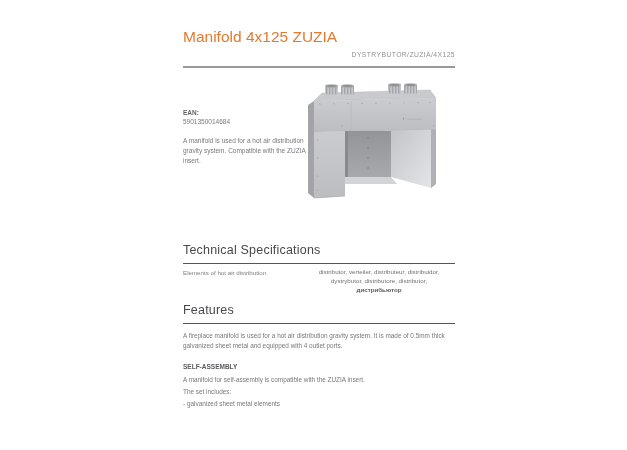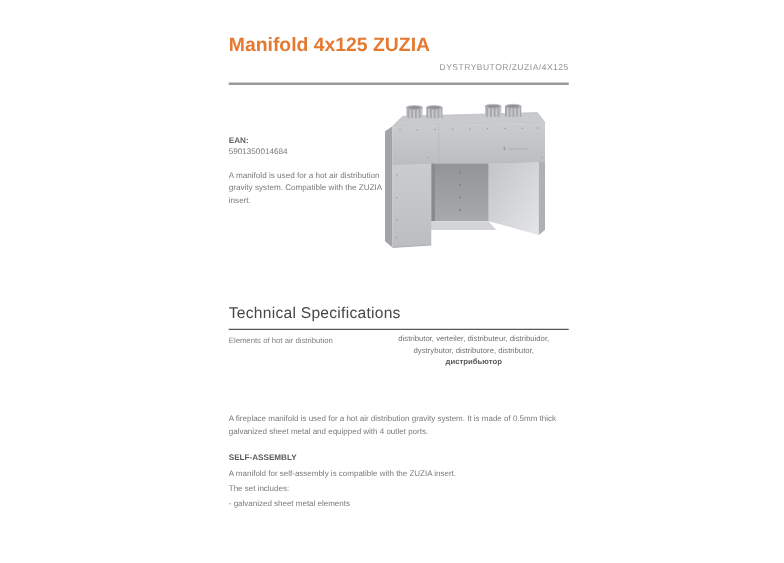--- a/index.html
+++ b/index.html
@@ -1,21 +1,21 @@
 <!DOCTYPE html>
 <html><head>
 <meta charset="utf-8">
 <style>
   * { margin: 0; padding: 0; box-sizing: border-box; }
   html, body { width: 627px; height: 450px; background: #ffffff; overflow: hidden; }
   body { font-family: "Liberation Sans", sans-serif; position: relative; color: #77797c; }
   .page { position: absolute; left: 0; top: 0; width: 627px; height: 450px; background: #fff; }
 
   .title { position: absolute; left: 183px; top: 28px; width: 230px;
-           font-size: 15.5px; line-height: 17px; font-weight: 700; color: #E4792F; }
+           font-size: 15.5px; line-height: 17px; font-weight: 400; color: #E4792F; }
   .product-code { position: absolute; left: 300px; top: 51px; width: 155px; text-align: right;
            font-size: 6.8px; letter-spacing: 0.4px; color: #909295; }
   .header-rule { position: absolute; left: 183px; top: 66px; width: 272px; height: 2px; background: #98999c; }
 
   .ean-block { position: absolute; left: 183px; top: 108px; width: 122px; font-size: 6.5px; line-height: 9px; }
   .ean-label { font-weight: 700; color: #606265; }
   .ean-value { color: #77797c; }
   .description { position: absolute; left: 183px; top: 136px; width: 124px;
            font-size: 6.5px; line-height: 10px; color: #77797c; }
 
@@ -160,19 +160,20 @@
   </svg>
 
   <h2 class="section-heading heading-tech">Technical Specifications</h2>
   <div class="spec-label">Elements of hot air distribution</div>
   <div class="spec-values">
     <div>distributor, verteiler, distributeur, distribuidor,</div>
     <div>dystrybutor, distributore, distributor,</div>
     <div class="cyr">дистрибьютор</div>
   </div>
 
+  <h2 class="section-heading heading-features">Features</h2>
   <p class="features-intro">A fireplace manifold is used for a hot air distribution gravity system. It is made of 0.5mm thick galvanized sheet metal and equipped with 4 outlet ports.</p>
   <div class="self-assembly-heading">SELF-ASSEMBLY</div>
   <p class="self-assembly-text">A manifold for self-assembly is compatible with the ZUZIA insert.</p>
   <p class="set-includes">The set includes:</p>
   <p class="set-item">- galvanized sheet metal elements</p>
 
 </div>
 
 </body></html>

